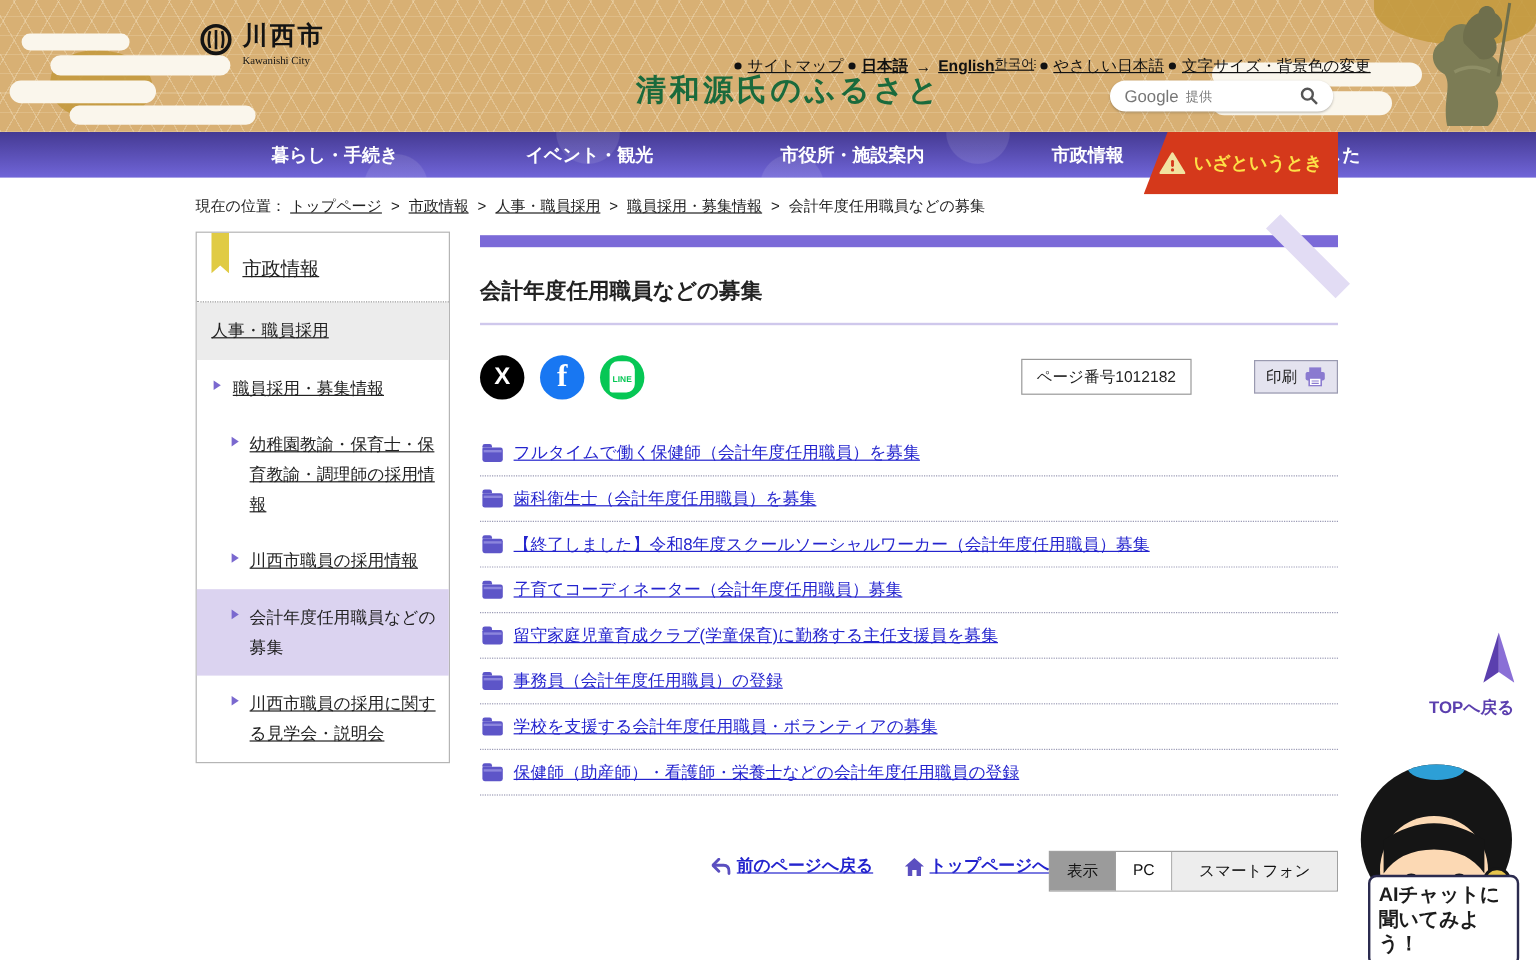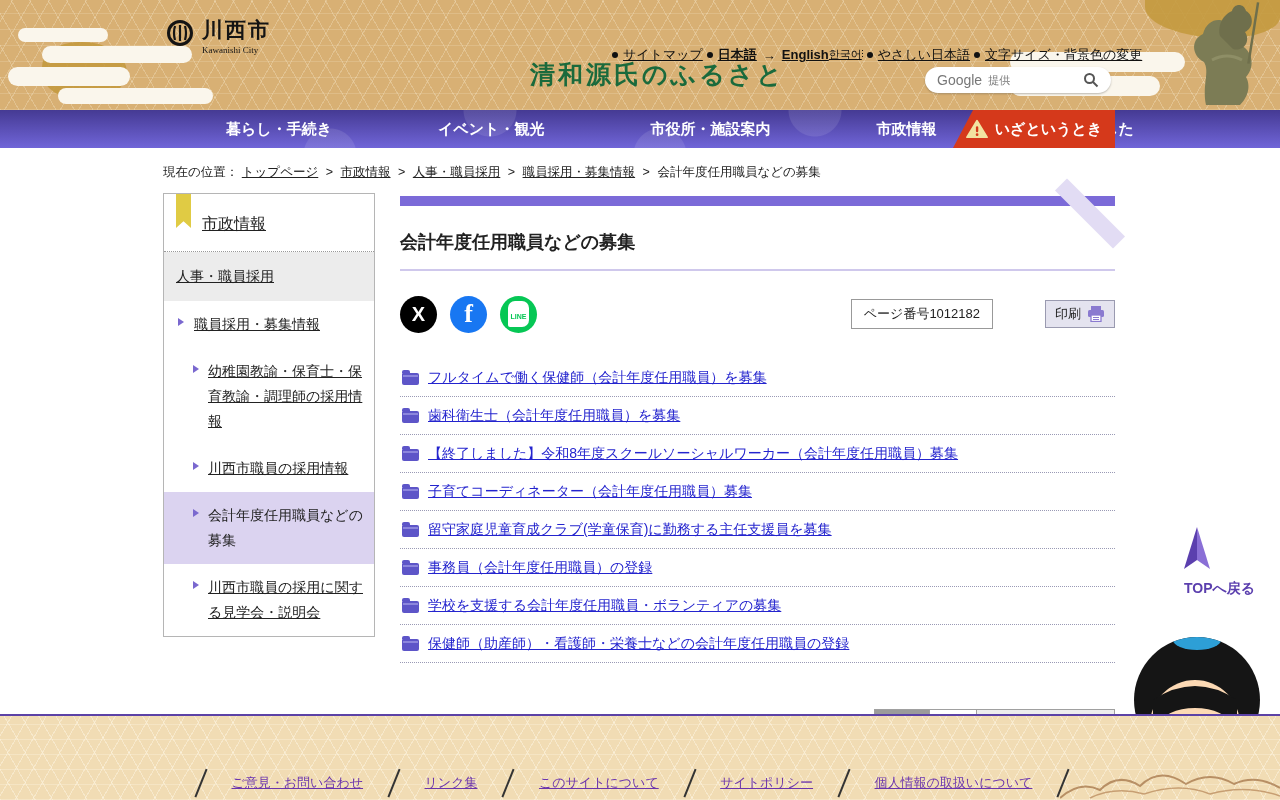--- a/index.html
+++ b/index.html
@@ -44,23 +44,23 @@
     background:linear-gradient(#453a93, #7065d8);
     background-image:
       radial-gradient(circle 26px at 330px 45px, rgba(255,255,255,.10) 0 26px, transparent 27px),
       radial-gradient(circle 26px at 490px 0px, rgba(255,255,255,.10) 0 26px, transparent 27px),
       radial-gradient(circle 26px at 660px 45px, rgba(255,255,255,.10) 0 26px, transparent 27px),
       radial-gradient(circle 26px at 815px 0px, rgba(255,255,255,.10) 0 26px, transparent 27px),
       linear-gradient(#453a93, #7065d8);
   }
   .nav-items { position:absolute; left:178px; top:0; height:38px; display:flex; align-items:center; gap:58px; }
   .nav-items a { color:#fff; font-size:15px; font-weight:bold; text-decoration:none; white-space:nowrap;margin-left:48px; }
-  .emergency { position:absolute; right:165px; top:0; width:162px; height:38px; background:#d5391b;
+  .emergency { position:absolute; right:165px; top:0; width:162px; height:52px; background:#d5391b;
     clip-path:polygon(20px 0, 100% 0, 100% 100%, 0 100%);
-    display:flex; align-items:center; justify-content:center; gap:7px; color:#ffffff; font-size:15px; font-weight:bold; cursor:pointer; }
+    display:flex; align-items:center; justify-content:center; gap:7px; color:#fde047; font-size:15px; font-weight:bold; cursor:pointer; }
 
   
   .breadcrumb { position:absolute; left:163px; top:164px; font-size:12.5px; color:#222; }
   .breadcrumb a { color:#222; }
   .bc-sep { margin:0 4px; }
   .bc-cur { text-decoration:none; }
 
   
   .sidebar { position:absolute; left:163px; top:193px; width:212px; min-height:407px; background:#fff; border:1px solid #b5b5b5; }
   .side-head { position:relative; padding:20px 12px 16px 38px; border-bottom:1px dotted #999; }
@@ -105,21 +105,21 @@
   .back-links { position:absolute; left:193px; top:4px; display:flex; gap:26px; align-items:center; }
   .back-links a { color:#2424ce; font-size:14px; font-weight:bold; display:flex; align-items:center; gap:5px; }
   .view-switch { position:absolute; right:0; top:0; display:flex; border:1px solid #a0a0a0; font-size:13px; }
   .vs-cell { padding:7px 14px; border-right:1px solid #a0a0a0; color:#111; cursor:pointer; }
   .vs-cell:last-child { border-right:none; }
   .vs-label { background:#9b9b9b; cursor:default; }
   .vs-pc { background:#fff; }
   .vs-sp { background:#ededed; padding:7px 22px; }
 
   
-  .back-top { position:absolute; right:18px; top:527px; width:78px; text-align:left; cursor:pointer; }
+  .back-top { position:absolute; right:18px; top:527px; width:78px; text-align:right; cursor:pointer; }
   .back-top-label { margin-top:5px; font-size:14px; font-weight:bold; color:#5b3fae; }
   .mascot { position:absolute; right:12px; top:618px; width:137px; height:180px; }
   .chat-bubble { position:absolute; right:14px; top:729px; width:126px; background:#fff; border:2px solid #2b2b4f; border-radius:7px; padding:5px 7px; font-size:16.5px; font-weight:bold; line-height:1.25; color:#1c1c1c; cursor:pointer; }
 
   
   .footer { position:absolute; left:0; top:714px; width:1280px; height:86px;
     border-top:2px solid #5c42a6;
     background-color:#f1dcb4;
     background-image:
       repeating-linear-gradient(60deg, rgba(255,248,232,.45) 0 1px, transparent 1px 15px),
@@ -389,33 +389,14 @@
     <path d="M112 128 Q88 148 70 139" stroke="#4a4a4a" stroke-width="5" fill="none" stroke-linecap="round"></path>
     <ellipse cx="64" cy="138" rx="11" ry="7" fill="#6e6e6e"></ellipse>
     <rect x="106" y="96" width="21" height="34" rx="10" fill="#e6c44c" stroke="#151515" stroke-width="2.5"></rect>
     <line x1="116" y1="102" x2="116" y2="124" stroke="#c2a22e" stroke-width="3"></line>
   </svg>
   <div class="chat-bubble">
     <div>AIチャットに</div>
     <div>聞いてみよう！</div>
   </div>
 
-  <div class="footer">
-    <svg class="sketch" width="220" height="46" viewBox="0 0 220 46">
-      <path d="M0 44 Q20 26 40 36 Q58 18 80 32 Q100 12 126 30 Q150 16 174 30 Q196 20 220 34" fill="none" stroke="#a5764a" stroke-width="2"></path>
-      <path d="M30 44 Q55 32 84 40 Q120 28 150 40 Q185 30 220 42" fill="none" stroke="#b98a5c" stroke-width="1.5"></path>
-    </svg>
-    <div class="footer-links">
-      <span class="slash"></span>
-      <a href="#">ご意見・お問い合わせ</a>
-      <span class="slash"></span>
-      <a href="#">リンク集</a>
-      <span class="slash"></span>
-      <a href="#">このサイトについて</a>
-      <span class="slash"></span>
-      <a href="#">サイトポリシー</a>
-      <span class="slash"></span>
-      <a href="#">個人情報の取扱いについて</a>
-      <span class="slash"></span>
-    </div>
-  </div>
 
 </div>
 
 </body></html>

